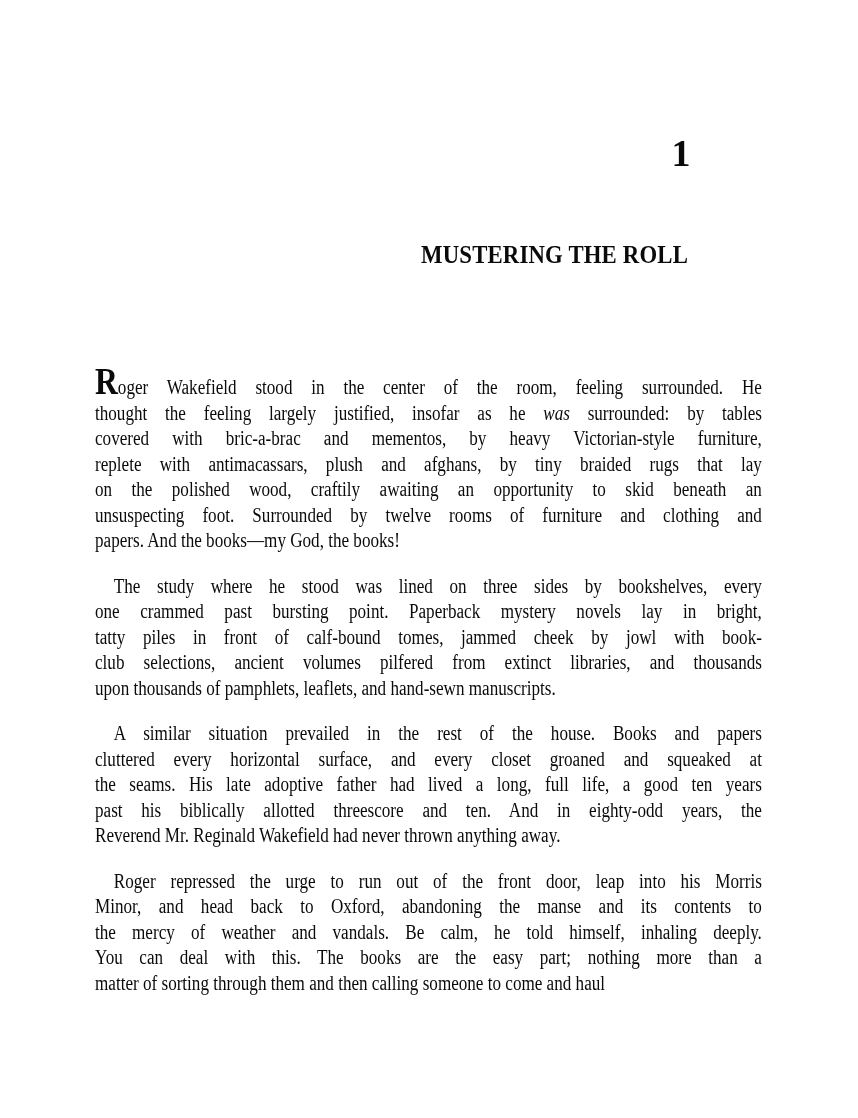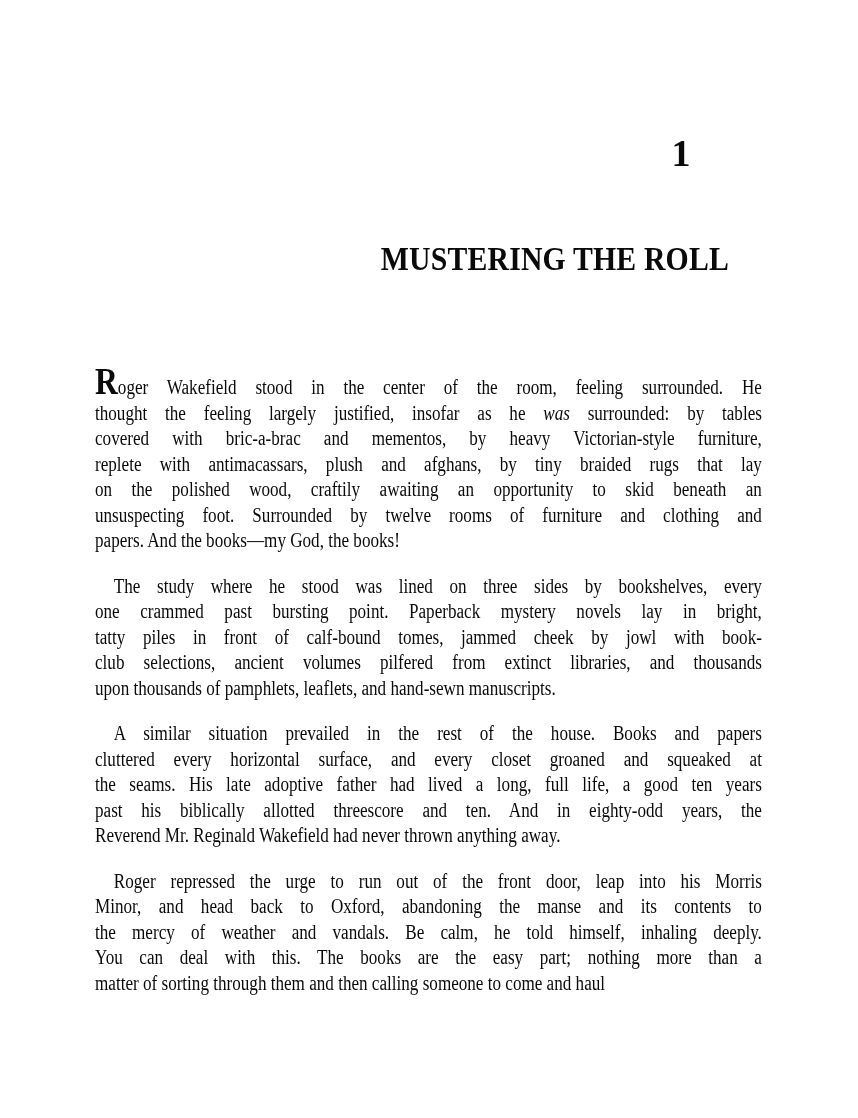--- a/index.html
+++ b/index.html
@@ -31,21 +31,21 @@
   }
   .chapter-title {
     position: absolute;
     top: 242px;
     left: 0;
     width: 858px;
     box-sizing: border-box;
     padding-left: 252px;
     text-align: center;
     font-weight: 700;
-    font-size: 34px;
+    font-size: 26px;
     line-height: 1;
     white-space: nowrap;
   }
   .title-inner {
     display: inline-block;
     transform: scaleX(0.875);
     transform-origin: 50% 50%;
     letter-spacing: 0.2px;
   }
   .page-body {

